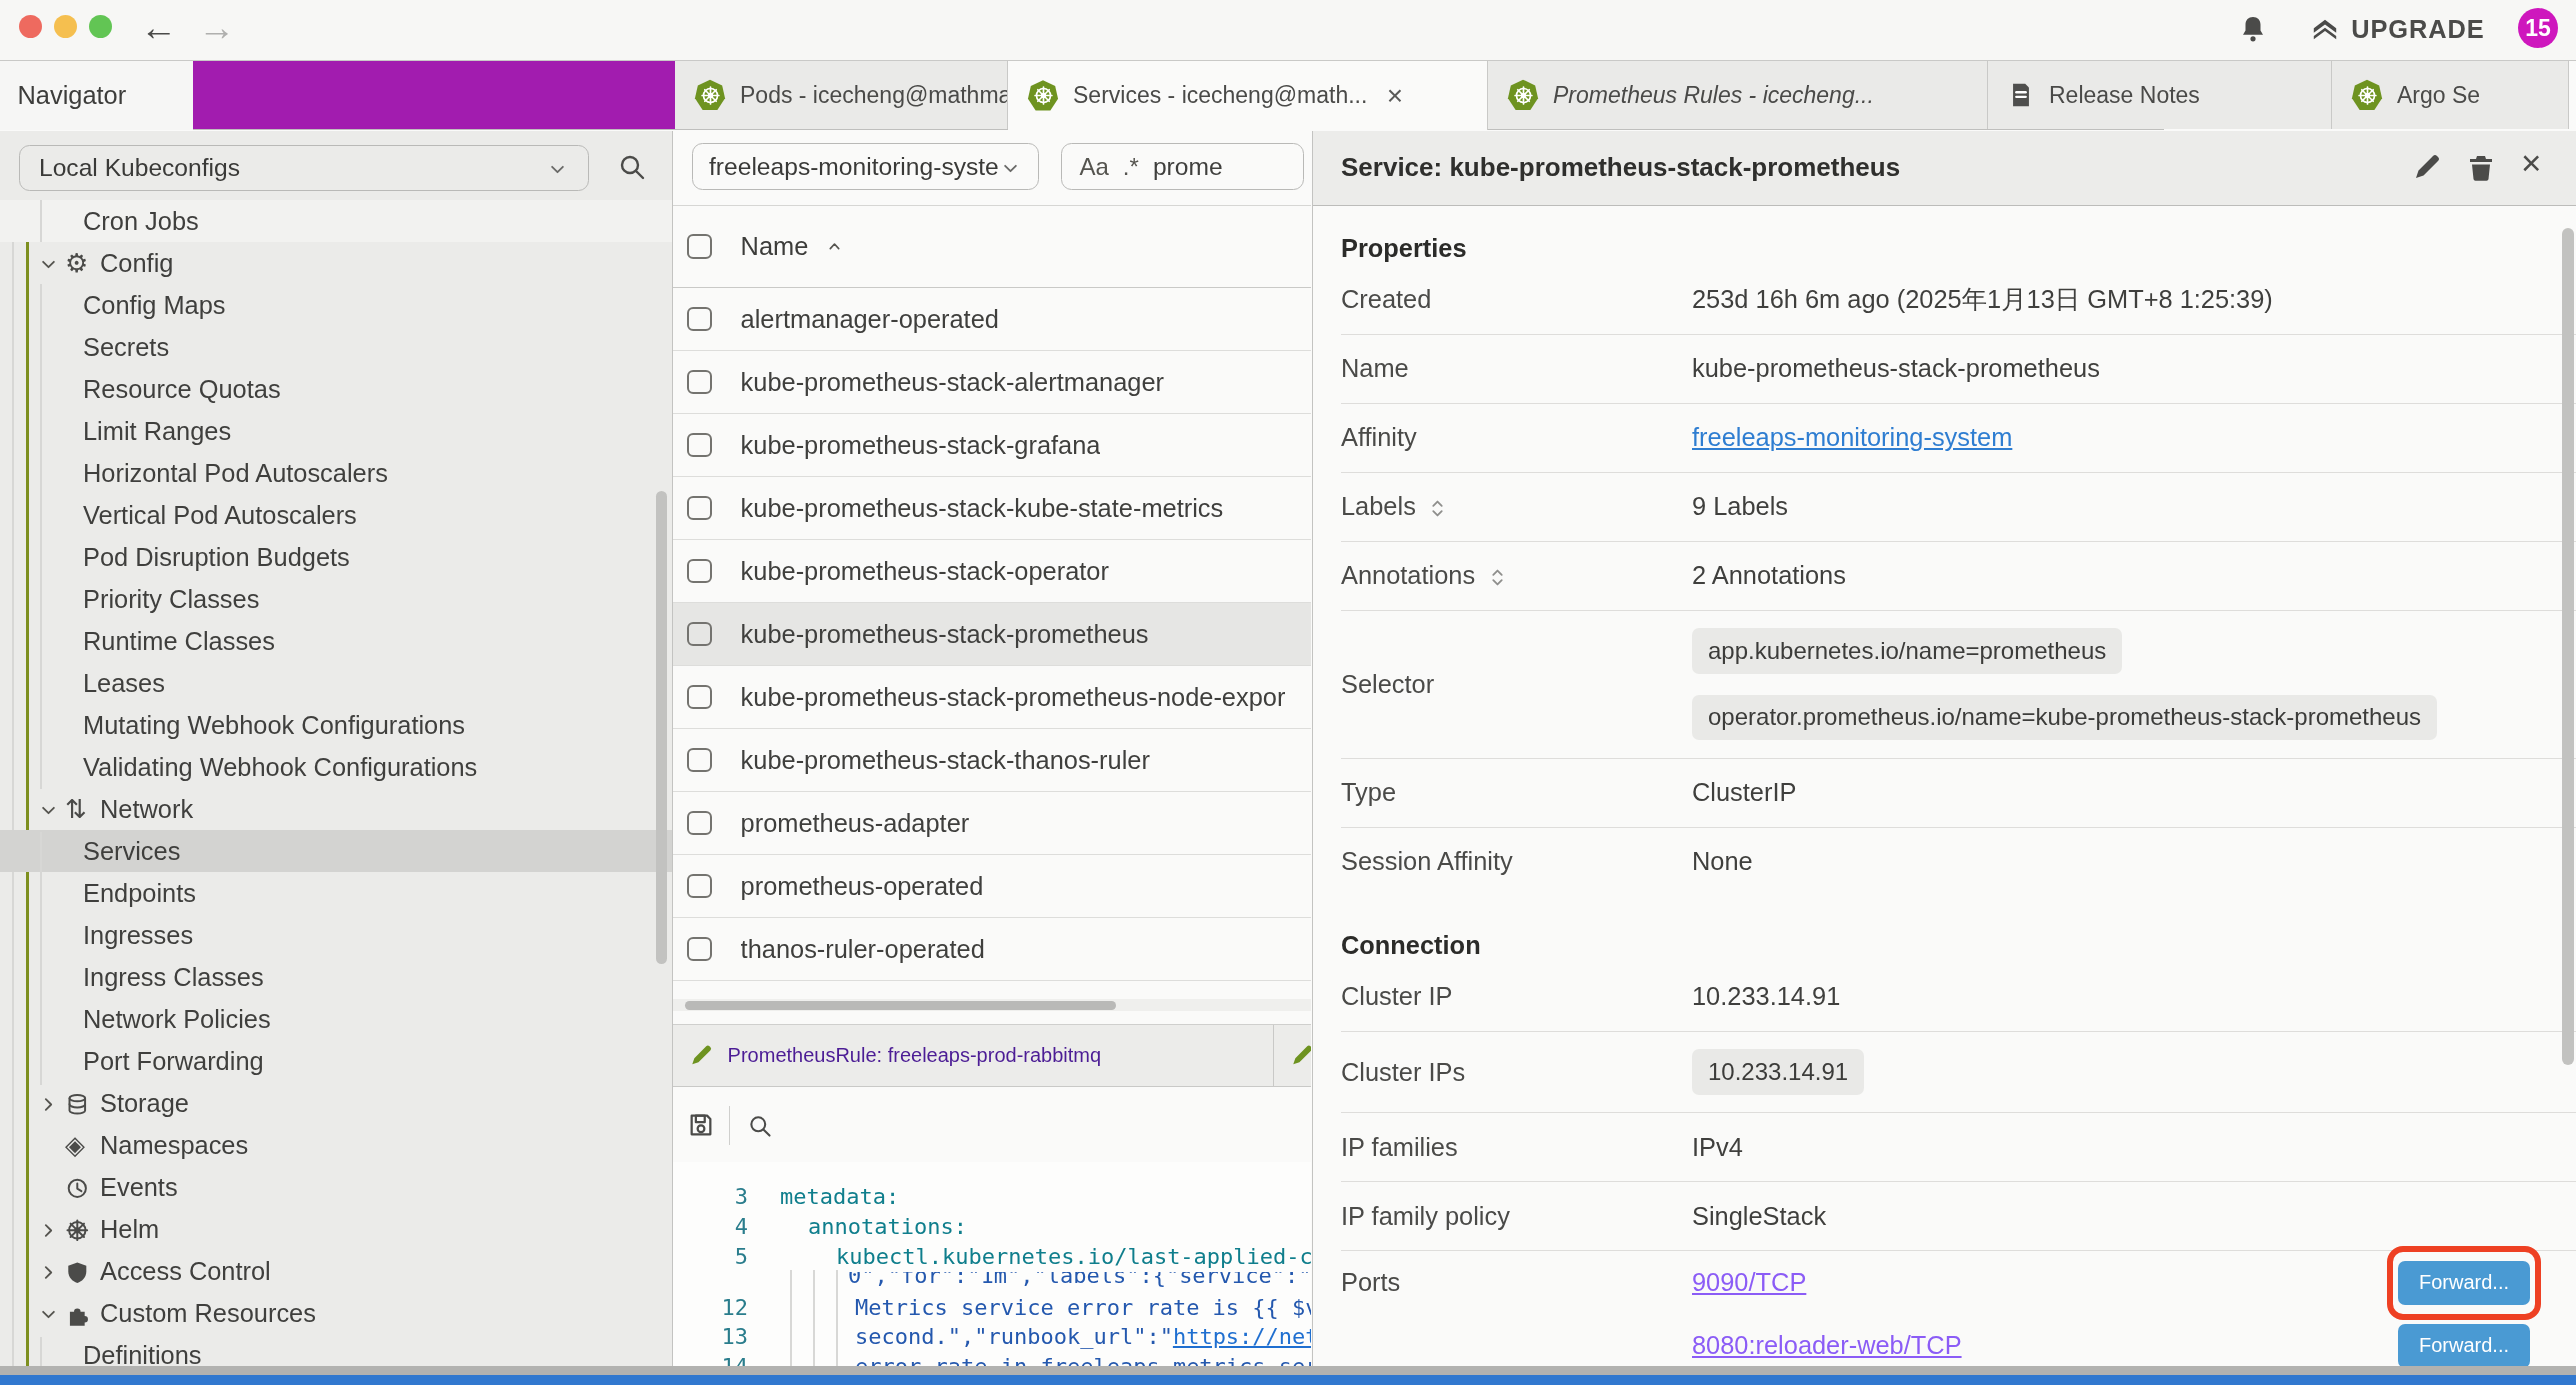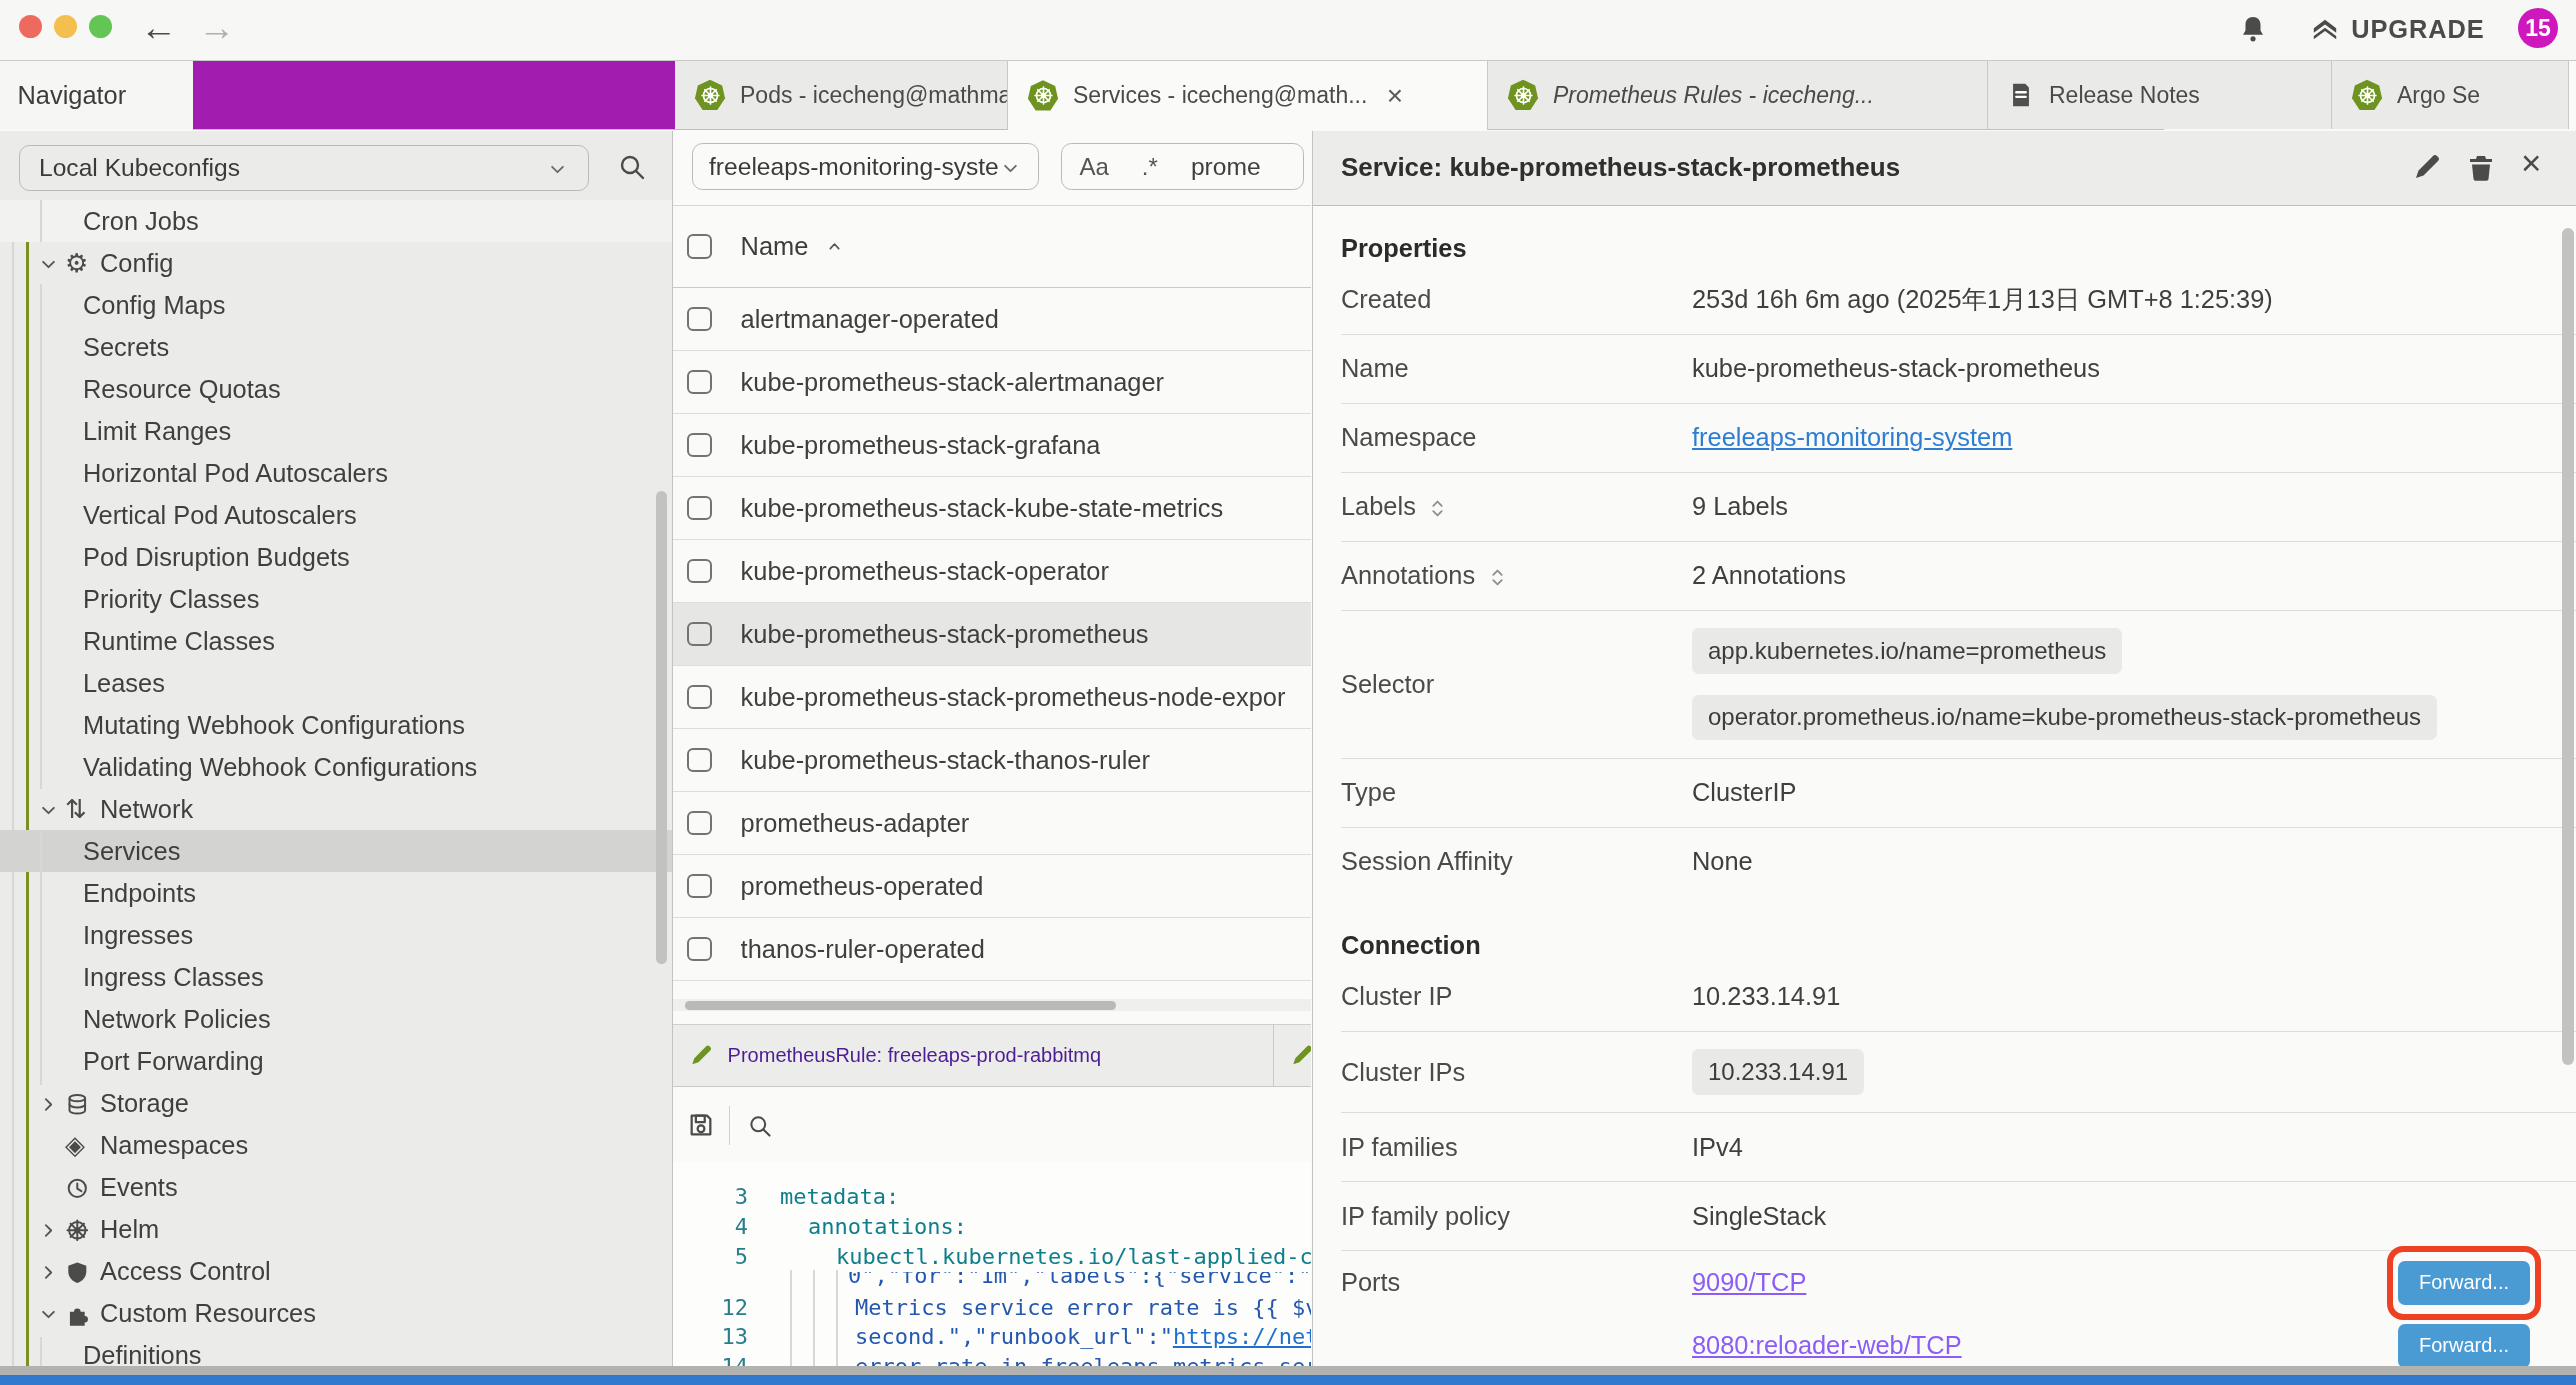--- a/index.html
+++ b/index.html
@@ -59,21 +59,21 @@
   #guide-olive{position:absolute;left:26px;top:69px;bottom:0;width:2.6px;background:#7d8f1f;}
   #sb-scroll{position:absolute;left:656px;top:360px;width:11.4px;height:473px;border-radius:6.1px;background:#c2c2c0;}
 
   
   #m-controls{position:absolute;left:0;top:0;width:638px;height:75px;border-bottom:0.9px solid #d6d6d4;box-sizing:border-box;background:#fafaf9;}
   #ns-select{position:absolute;left:19px;top:12.3px;width:347px;height:47px;border:1.8px solid #b9b9b7;border-radius:10.5px;
        display:flex;align-items:center;justify-content:space-between;padding:0 16px;box-sizing:border-box;}
   #ns-select span{font-size:24.6px;color:#3a3a38;white-space:nowrap;overflow:hidden;}
   #ns-select .chev{color:#6a6a68;flex:none;}
   #m-search{position:absolute;left:388px;top:12.3px;width:243px;height:47px;border:1.8px solid #b9b9b7;border-radius:10.5px;
-       display:flex;align-items:center;gap:33px;padding:0 17.5px;box-sizing:border-box;}
+       display:flex;align-items:center;gap:14px;padding:0 17.5px;box-sizing:border-box;}
   #m-search .tog{font-size:24px;color:#55544f;}
   #m-search .qry{font-size:24.6px;color:#3f3f3d;}
 
   
   #m-table{position:absolute;left:0;top:75px;width:638px;}
   #m-thead{height:82px;display:flex;align-items:center;border-bottom:0.9px solid #c9c9c7;box-sizing:border-box;}
   .cb{width:24.6px;height:24.6px;border:2.6px solid #74736f;border-radius:6.1px;box-sizing:border-box;flex:none;}
   #m-thead .cb{margin-left:14px;}
   #m-thead .hname{margin-left:29px;font-size:25.4px;color:#3c3c3a;}
   #m-thead .caret{margin-left:16px;color:#55544f;}
@@ -539,21 +539,21 @@
         <span class="pvalue">253d 16h 6m ago (2025年1月13日 GMT+8 1:25:39)</span>
       </div>
       <div class="prop-row">
         <span class="plabel">
           <span>Name</span>
         </span>
         <span class="pvalue">kube-prometheus-stack-prometheus</span>
       </div>
       <div class="prop-row">
         <span class="plabel">
-          <span>Namespace</span>
+          <span>Affinity</span>
         </span>
         <span class="pvalue link">freeleaps-monitoring-system</span>
       </div>
       <div class="prop-row">
         <span class="plabel">
           <span>Labels</span>
           <span class="ud"><svg class="ic" style="width:23px;height:23px" viewBox="0 0 30 30" fill="none" stroke="currentColor" stroke-width="2.4" stroke-linecap="round" stroke-linejoin="round">
               <polyline points="9.5,11.5 15,6 20.5,11.5"></polyline>
               <polyline points="9.5,18.5 15,24 20.5,18.5"></polyline>
             </svg></span>

